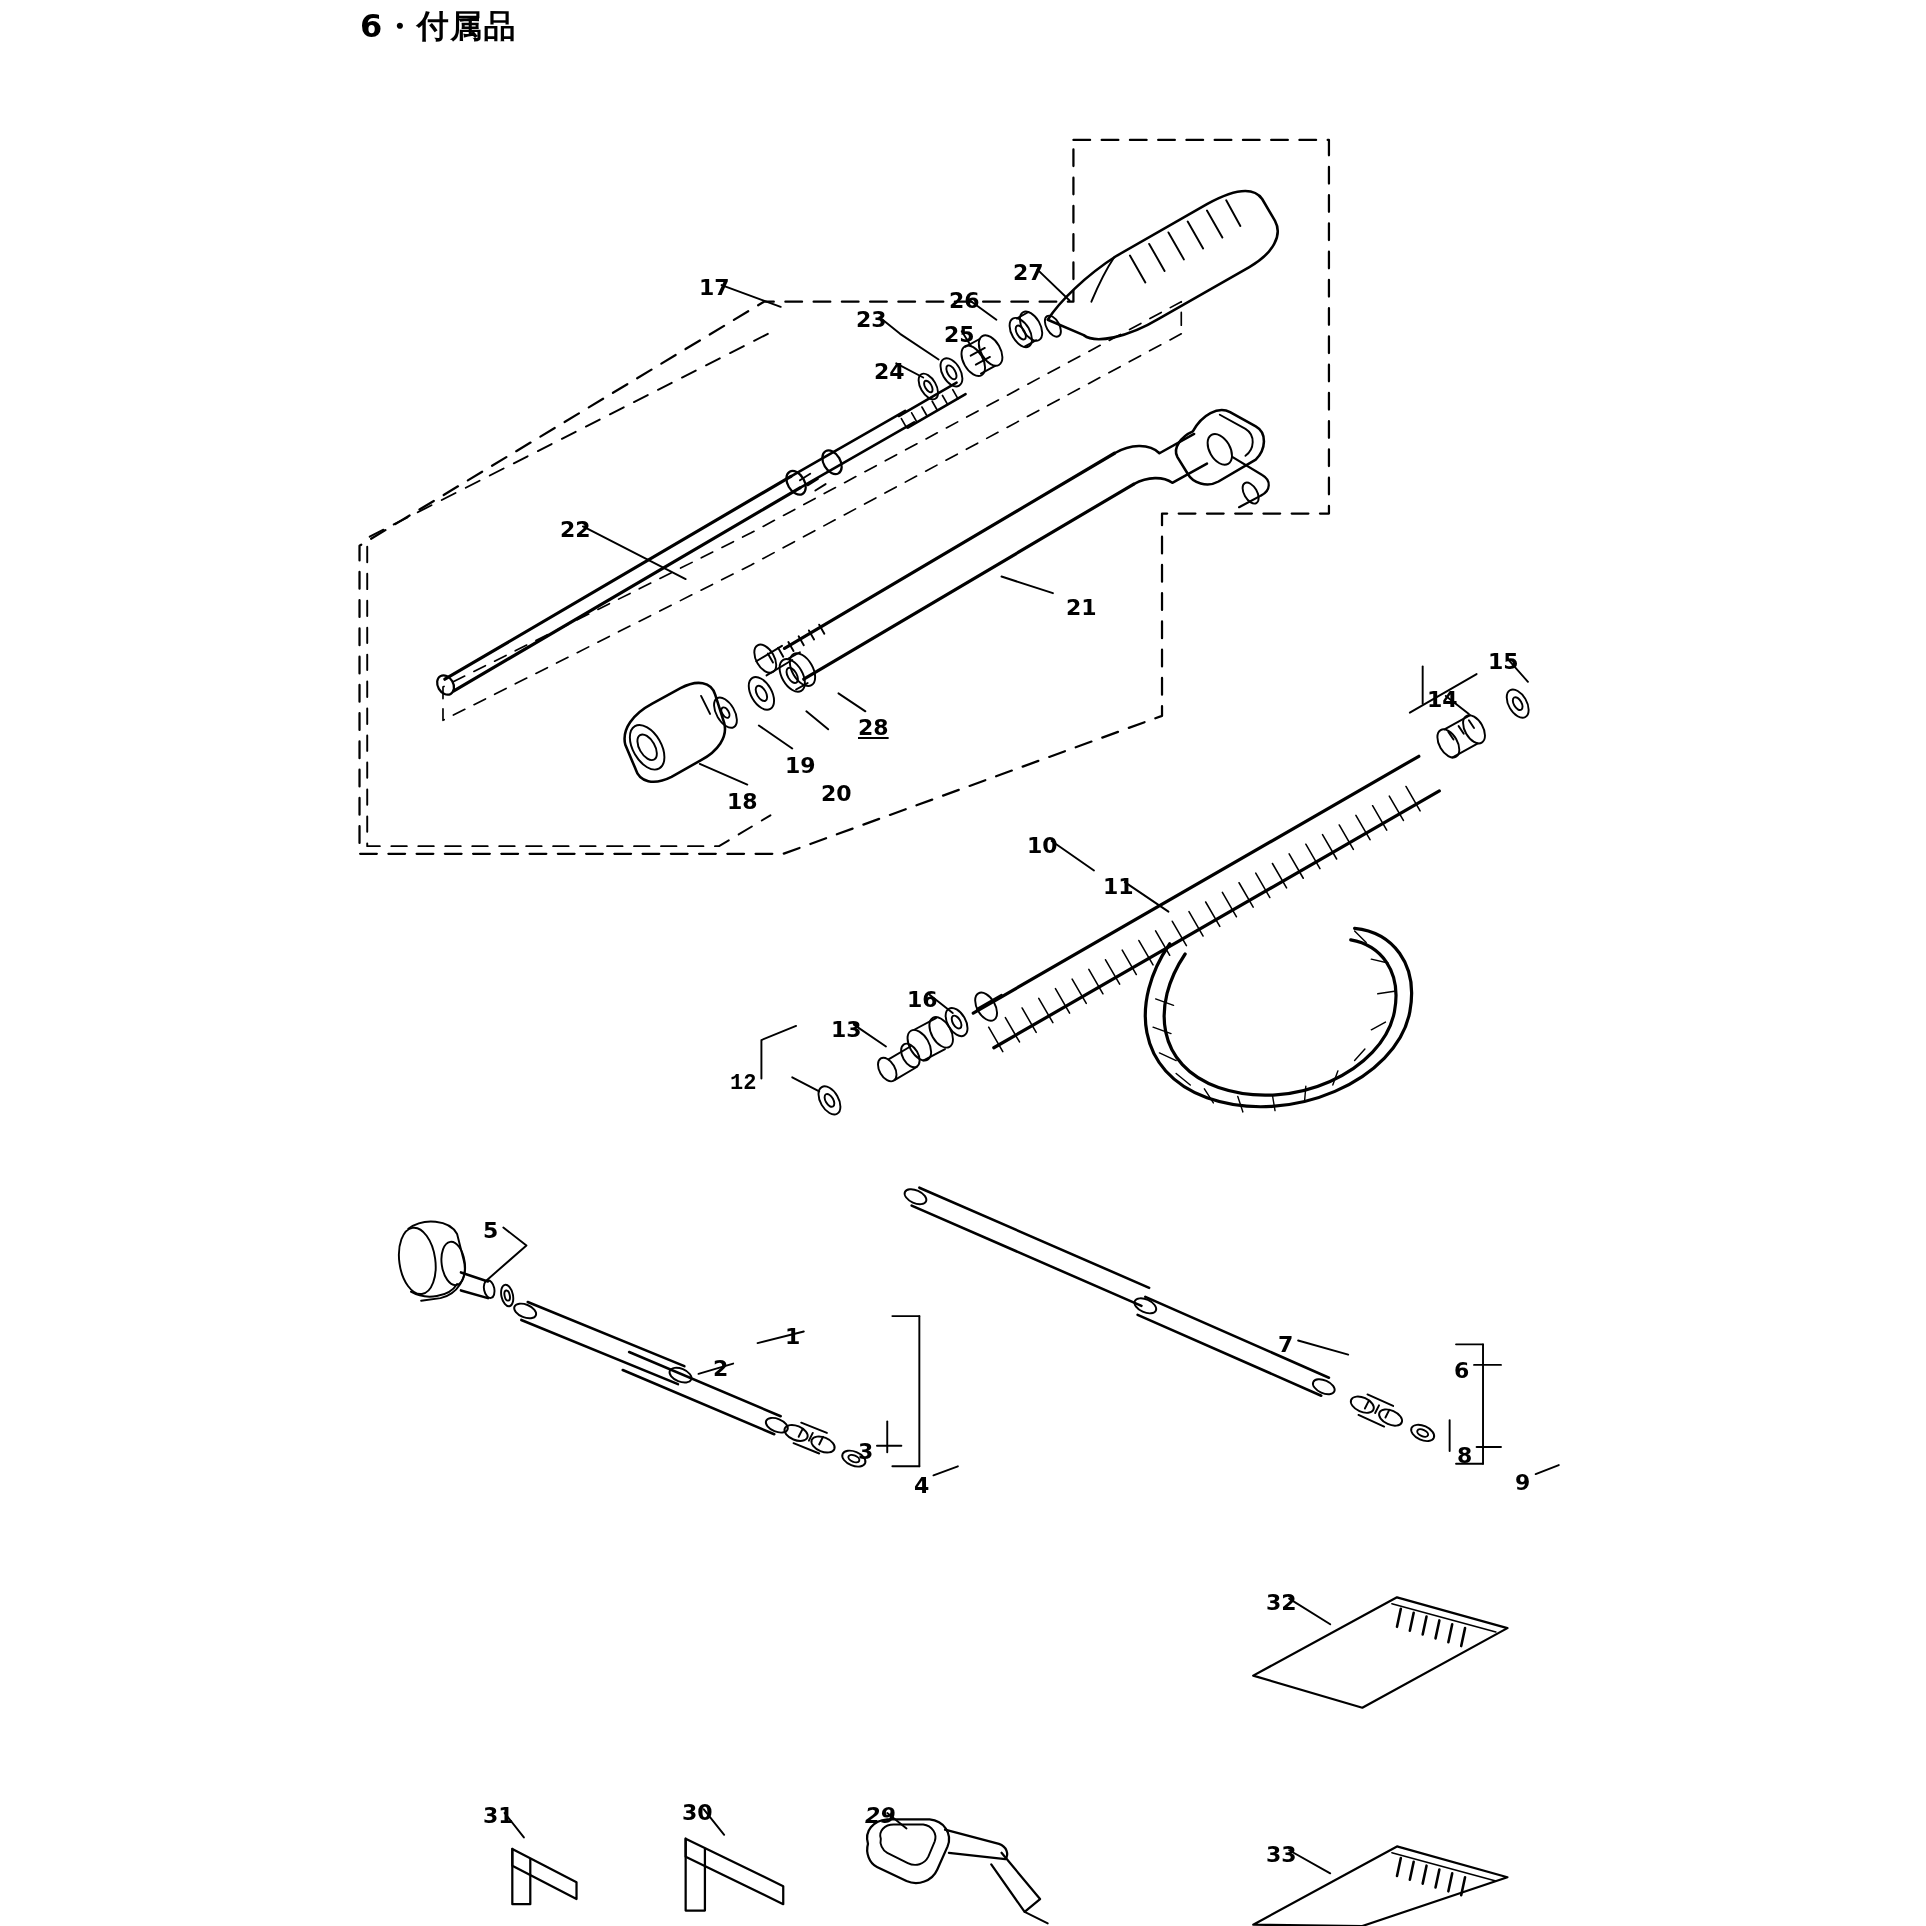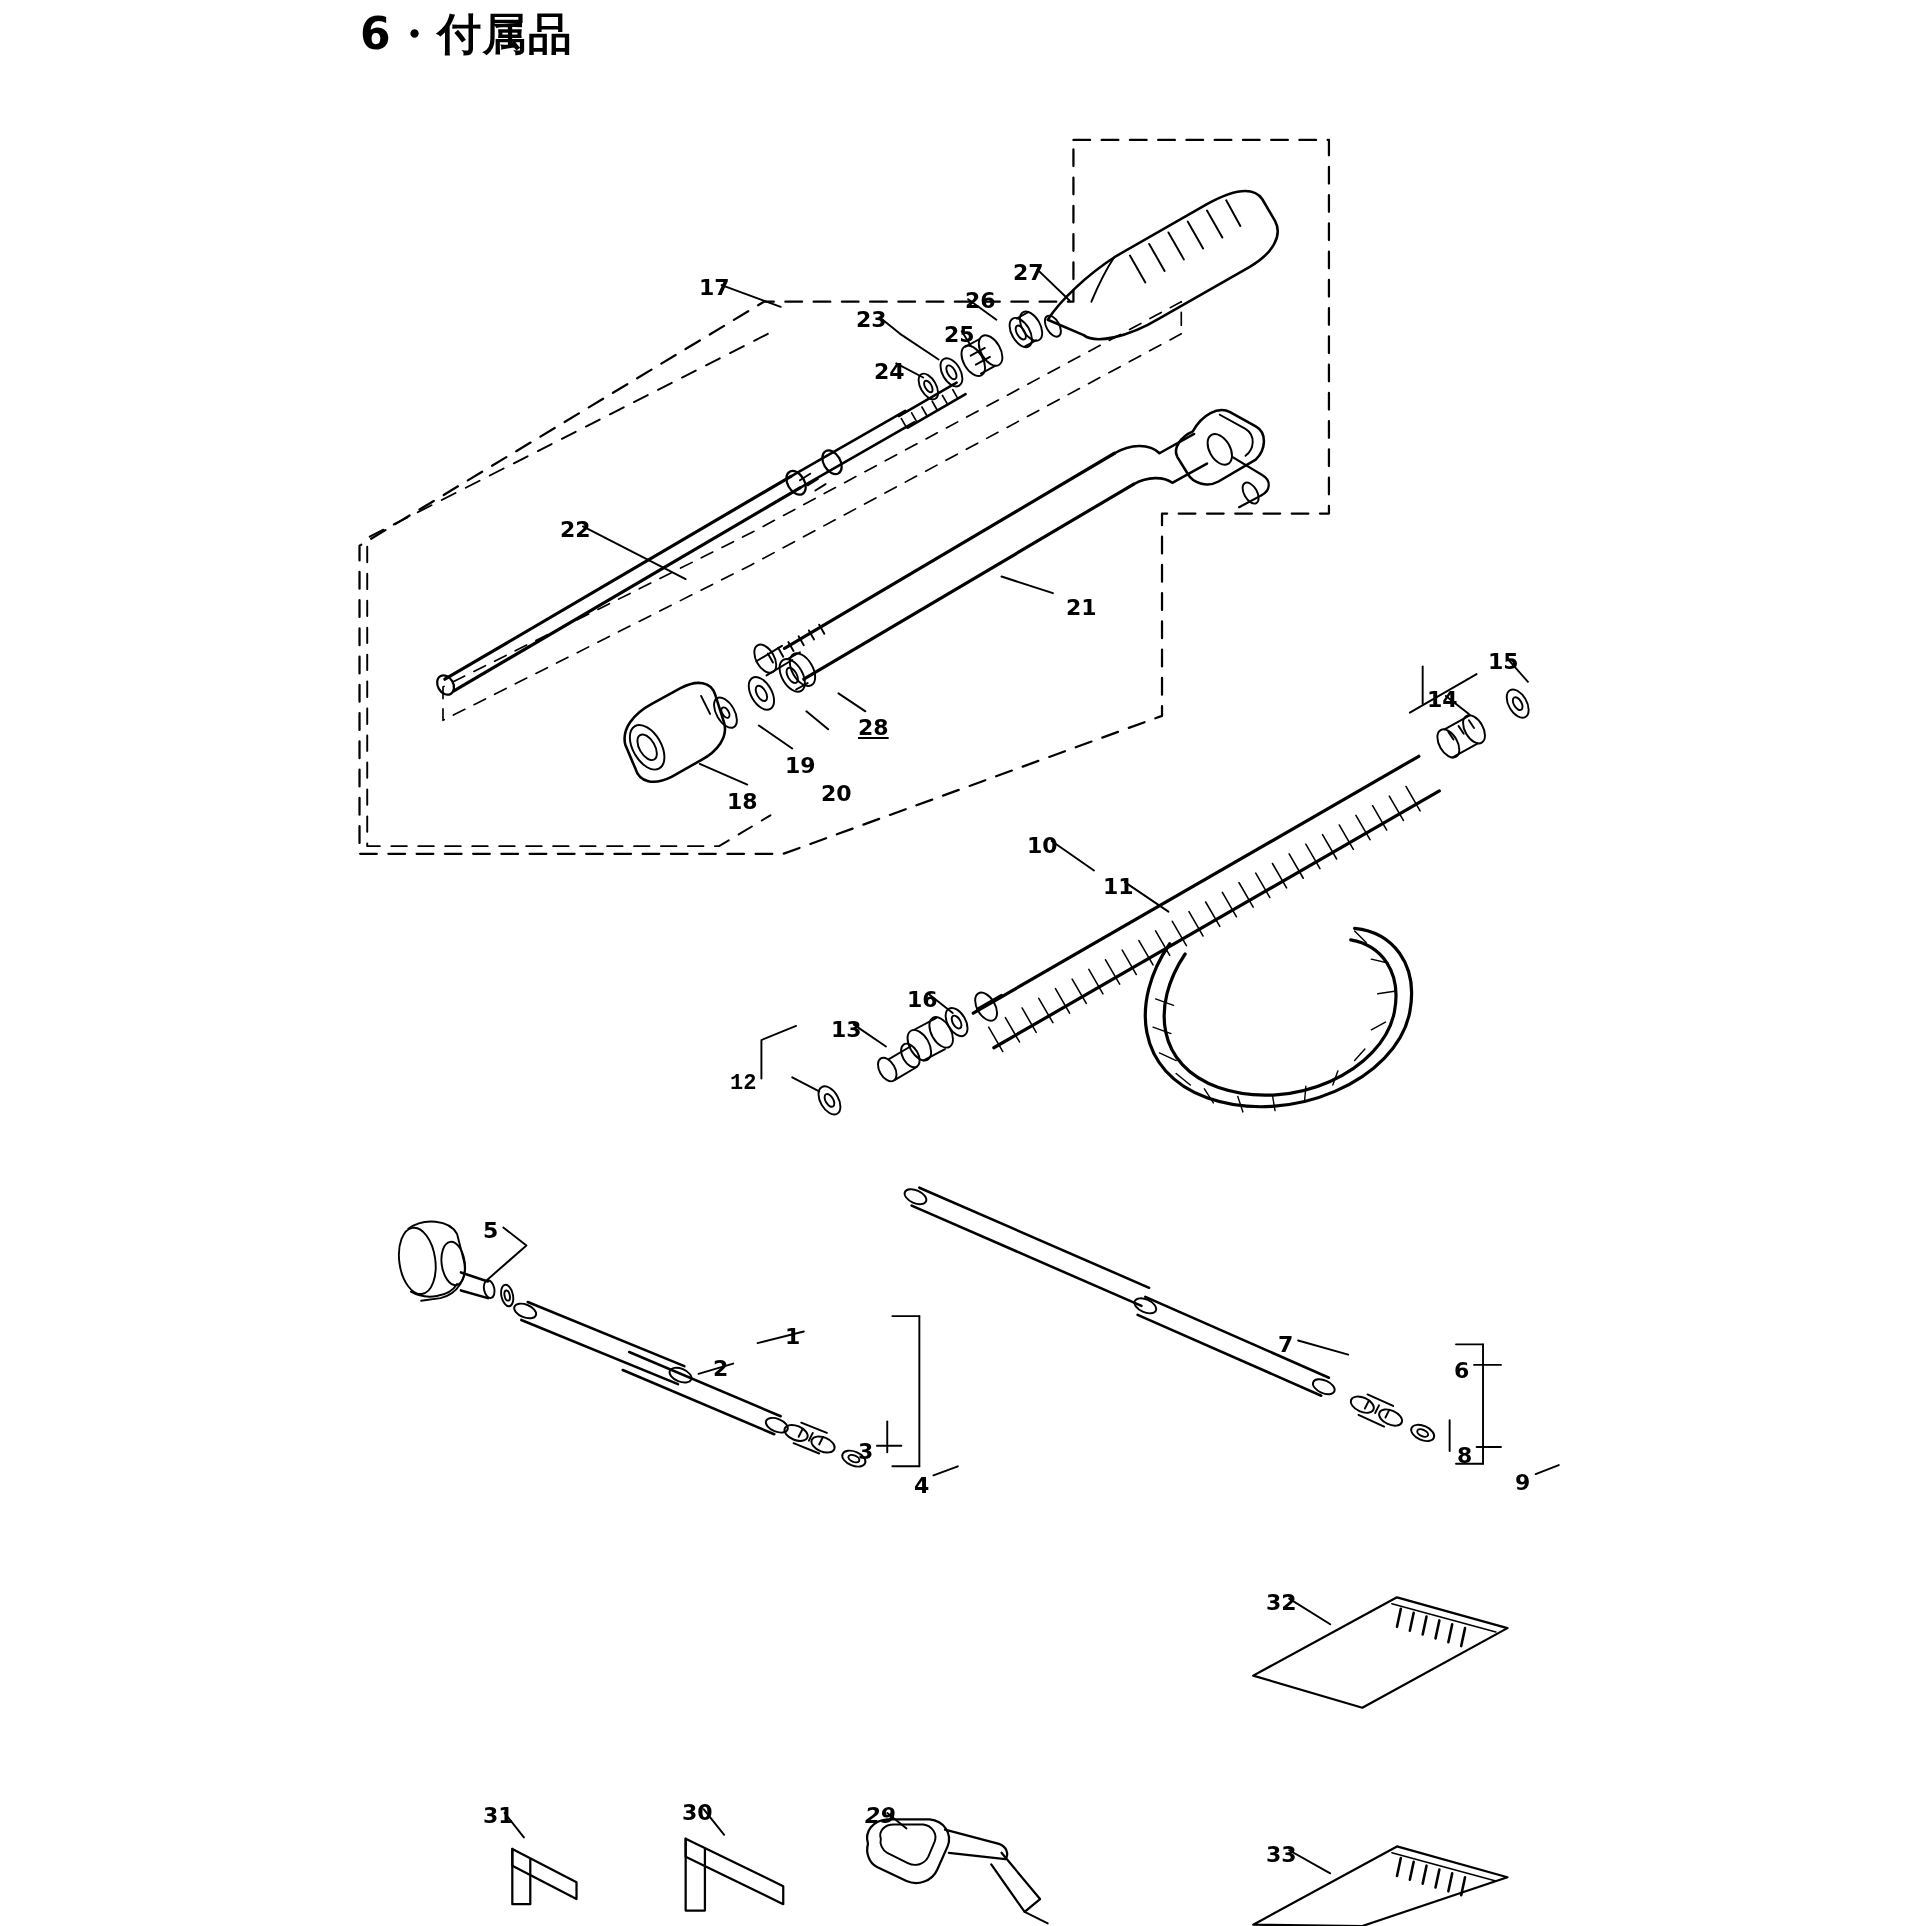--- a/index.html
+++ b/index.html
@@ -1,21 +1,21 @@
 <!DOCTYPE html>
 <html style="font-size:10.3px"><head>
 <meta charset="utf-8">
 <style>
   html,body{margin:0;padding:0;background:#ffffff;}
   body{width:1926px;height:1926px;position:relative;font-family:"Liberation Sans",sans-serif;overflow:hidden;}
   #sheet{position:absolute;left:0;top:0;width:1926px;height:1926px;}
   .title{
     position:absolute;
     left:360px;top:5.1px;
-    font-size:44px;
+    font-size:32px;
     font-weight:700;
     letter-spacing:1.3px;
     color:#000;
     font-family:"DejaVu Sans","Liberation Sans",sans-serif;
   }
   .callout{
     position:absolute;
     font-size:22px;
     font-weight:700;
     color:#000;
@@ -327,21 +327,21 @@
   <div class="callout" style="left:907px;top:989px;">16</div>
   <div class="callout" style="left:699px;top:277px;">17</div>
   <div class="callout" style="left:727px;top:791px;">18</div>
   <div class="callout" style="left:785px;top:755px;">19</div>
   <div class="callout" style="left:821px;top:742px;margin-top:41px;">20</div>
   <div class="callout" style="left:1066px;top:597px;">21</div>
   <div class="callout" style="left:560px;top:519px;">22</div>
   <div class="callout" style="left:856px;top:309px;">23</div>
   <div class="callout" style="left:874px;top:361px;">24</div>
   <div class="callout" style="left:944px;top:324px;">25</div>
-  <div class="callout" style="left:949px;top:290px;margin-left:16px;">26</div>
+  <div class="callout" style="left:949px;top:290px;">26</div>
   <div class="callout" style="left:1013px;top:262px;">27</div>
   <div class="callout" style="left:858px;top:717px;text-decoration:underline;">28</div>
   <div class="callout" style="left:865px;top:1805px;font-style:italic;">29</div>
   <div class="callout" style="left:682px;top:1802px;">30</div>
   <div class="callout" style="left:483px;top:1805px;text-align:right;">31</div>
   <div class="callout" style="left:1266px;top:1592px;">32</div>
   <div class="callout" style="left:1266px;top:1844px;">33</div>
 
 </div>
 

